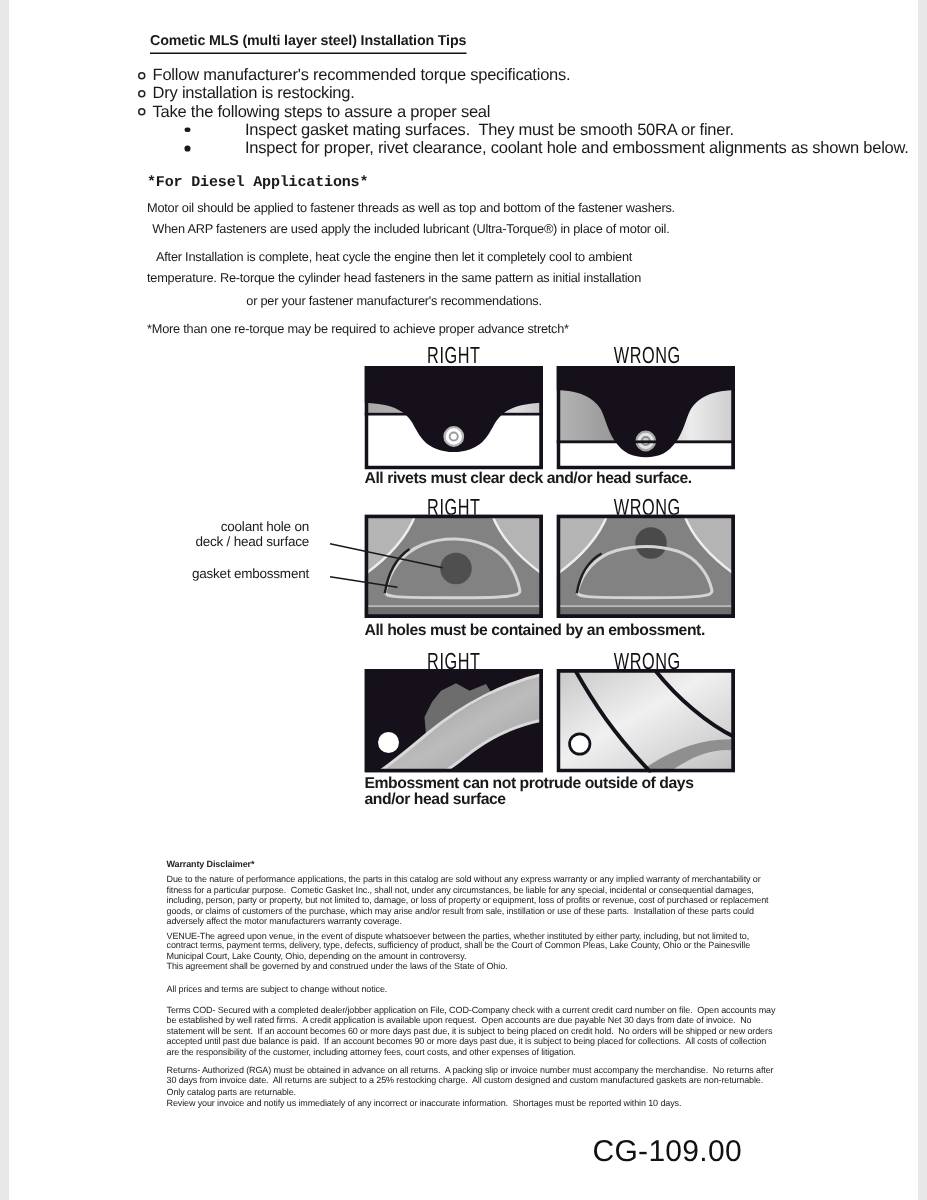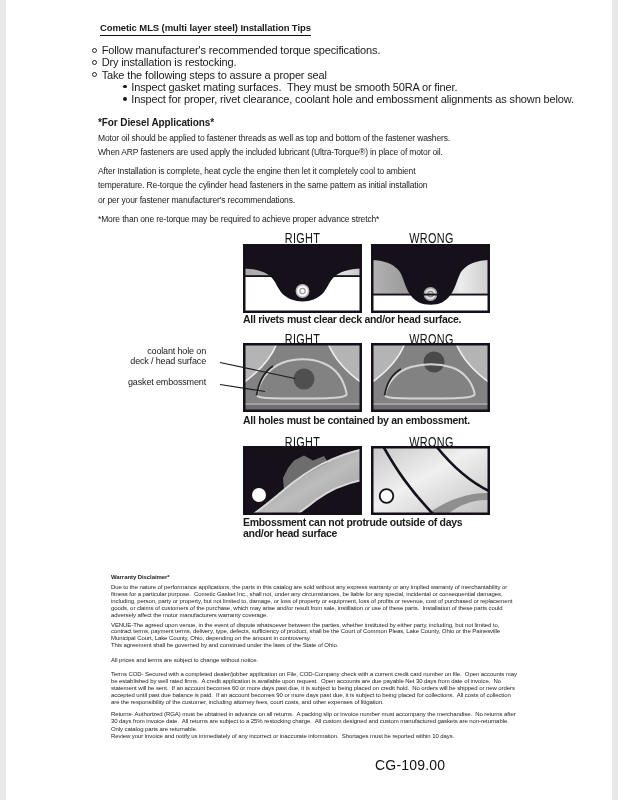--- a/index.html
+++ b/index.html
@@ -8,45 +8,45 @@
     font-family:"Liberation Sans",sans-serif;color:#1a1a1a;overflow:hidden;
     margin:0 auto;
   }
   .title{
     position:absolute;left:94px;top:22px;font-size:9.5px;font-weight:bold;
     letter-spacing:-0.1px;border-bottom:1.3px solid #111;padding-bottom:1.5px;
     white-space:pre;
   }
   .bullets{position:absolute;left:86px;top:44px;font-size:11px;letter-spacing:-0.15px;}
   .bullet-row{display:flex;align-items:flex-start;line-height:12.3px;white-space:pre;}
-  .bullet-row.sub{margin-left:31px;}
+  .bullet-row.sub{margin-left:31px;gap:32px;}
   .marker-o{flex:0 0 auto;width:3.2px;height:3.2px;border:1px solid #222;border-radius:50%;margin:3.6px 4.5px 0 0;}
   .marker-f{flex:0 0 auto;width:3.8px;height:3.8px;background:#1a1a1a;border-radius:50%;margin:3.8px 4.5px 0 0;}
-  .diesel-h{position:absolute;left:92px;top:117px;font-size:10px;font-weight:bold;letter-spacing:-0.1px;white-space:pre;}
-  .para{position:absolute;left:92px;font-size:8.5px;line-height:14.3px;letter-spacing:-0.15px;white-space:pre;}
+  .diesel-h{position:absolute;left:92px;top:117px;font-size:10px;font-weight:bold;letter-spacing:-0.1px;white-space:pre;font-family:Liberation Mono, monospace;}
+  .para{position:absolute;left:92px;font-size:8.5px;line-height:14.3px;letter-spacing:-0.15px;white-space:pre;text-align:center;}
   .dg-label{
     position:absolute;width:119px;text-align:center;font-size:15.5px;color:#111;
     transform:scaleX(0.7);letter-spacing:0.5px;white-space:pre;
   }
   .dg-box{position:absolute;width:119px;height:69px;display:block;}
   .dg-caption{
     position:absolute;left:237px;font-size:10.5px;font-weight:bold;
     letter-spacing:-0.3px;line-height:11.5px;white-space:pre-line;
   }
   .callout{
     position:absolute;right:406px;text-align:right;font-size:9px;
     line-height:10.3px;letter-spacing:-0.15px;white-space:pre-line;
   }
   .callout-lines{position:absolute;left:0;top:0;pointer-events:none;}
   .legal{
     position:absolute;left:105px;font-size:6px;line-height:6.9px;
     letter-spacing:-0.08px;white-space:pre;color:#242424;
   }
   .legal-h{font-weight:bold;}
-  .cg-number{position:absolute;left:369px;top:757px;font-size:14px;letter-spacing:0.2px;color:#111;white-space:pre;}
+  .cg-number{position:absolute;left:389px;top:757px;font-size:20px;letter-spacing:0.2px;color:#111;white-space:pre;}
 </style>
 </head>
 <body>
 
 <div class="page">
 
   <div class="title">Cometic MLS (multi layer steel) Installation Tips</div>
 
   <div class="bullets">
     <div class="bullet-row">

